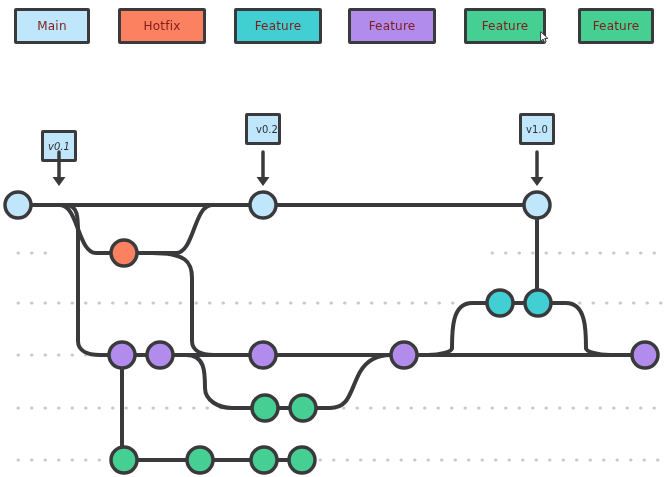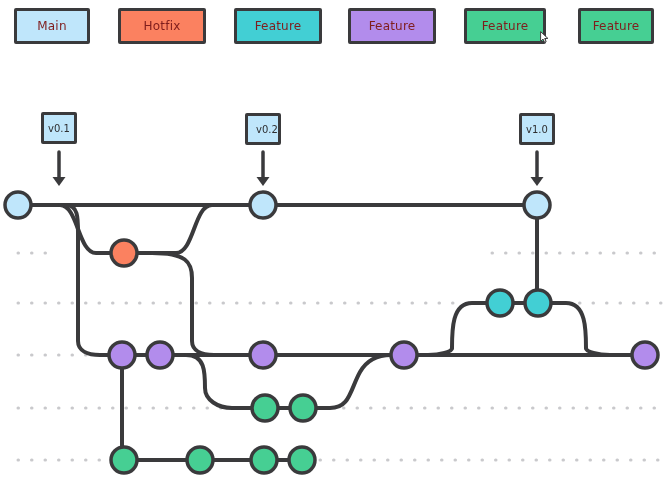--- a/index.html
+++ b/index.html
@@ -74,21 +74,21 @@
   <div id="legend">
       <div class="legend-box" style="left: 14px; width: 76px; background: rgb(191, 230, 251);">Main</div>
       <div class="legend-box" style="left: 118px; width: 88px; background: rgb(251, 129, 96);">Hotfix</div>
       <div class="legend-box" style="left: 234px; width: 88px; background: rgb(66, 207, 212);">Feature</div>
       <div class="legend-box" style="left: 348px; width: 88px; background: rgb(178, 140, 236);">Feature</div>
       <div class="legend-box" style="left: 464px; width: 82px; background: rgb(70, 207, 147);">Feature</div>
       <div class="legend-box" style="left: 578px; width: 76px; background: rgb(70, 207, 147);">Feature</div>
     </div>
 
   <div id="tags-layer">
-      <div class="tag-box" style="left: 41px; top: 112px;">v0.1</div>
+      <div class="tag-box" style="left: 41px; top: 130px; font-style: italic;">v0.1</div>
       <div class="tag-box" style="left: 245px; top: 113px; padding-left: 8px;">v0.2</div>
       <div class="tag-box" style="left: 519px; top: 113px;">v1.0</div>
     </div>
 
   <svg id="graph" viewBox="0 0 664 477">
     <g id="guides-group">
         <line x1="18" y1="253" x2="48" y2="253" class="lane-guide"></line>
         <line x1="492" y1="253" x2="664" y2="253" class="lane-guide"></line>
         <line x1="18" y1="303" x2="186" y2="303" class="lane-guide"></line>
         <line x1="196" y1="303" x2="460" y2="303" class="lane-guide"></line>

